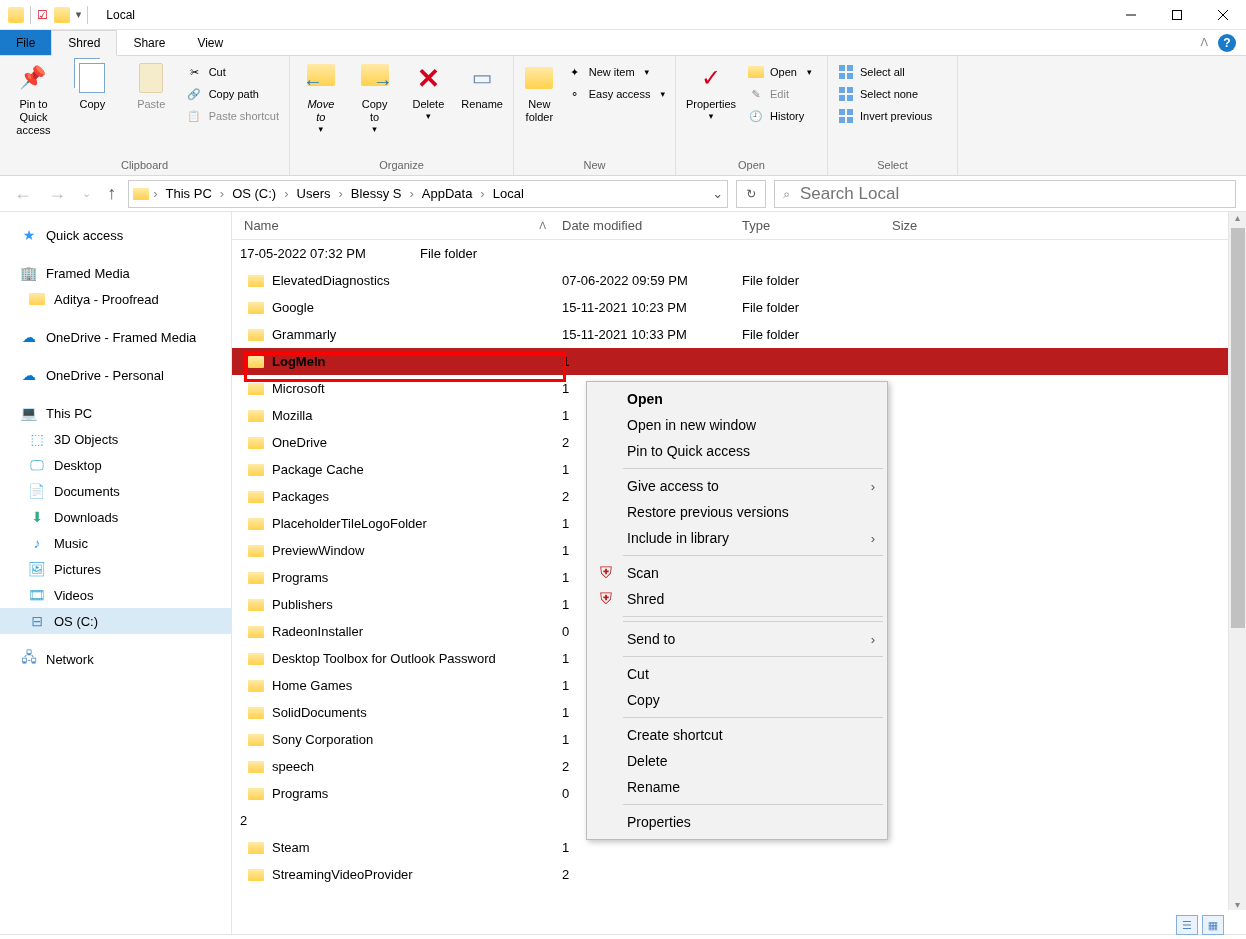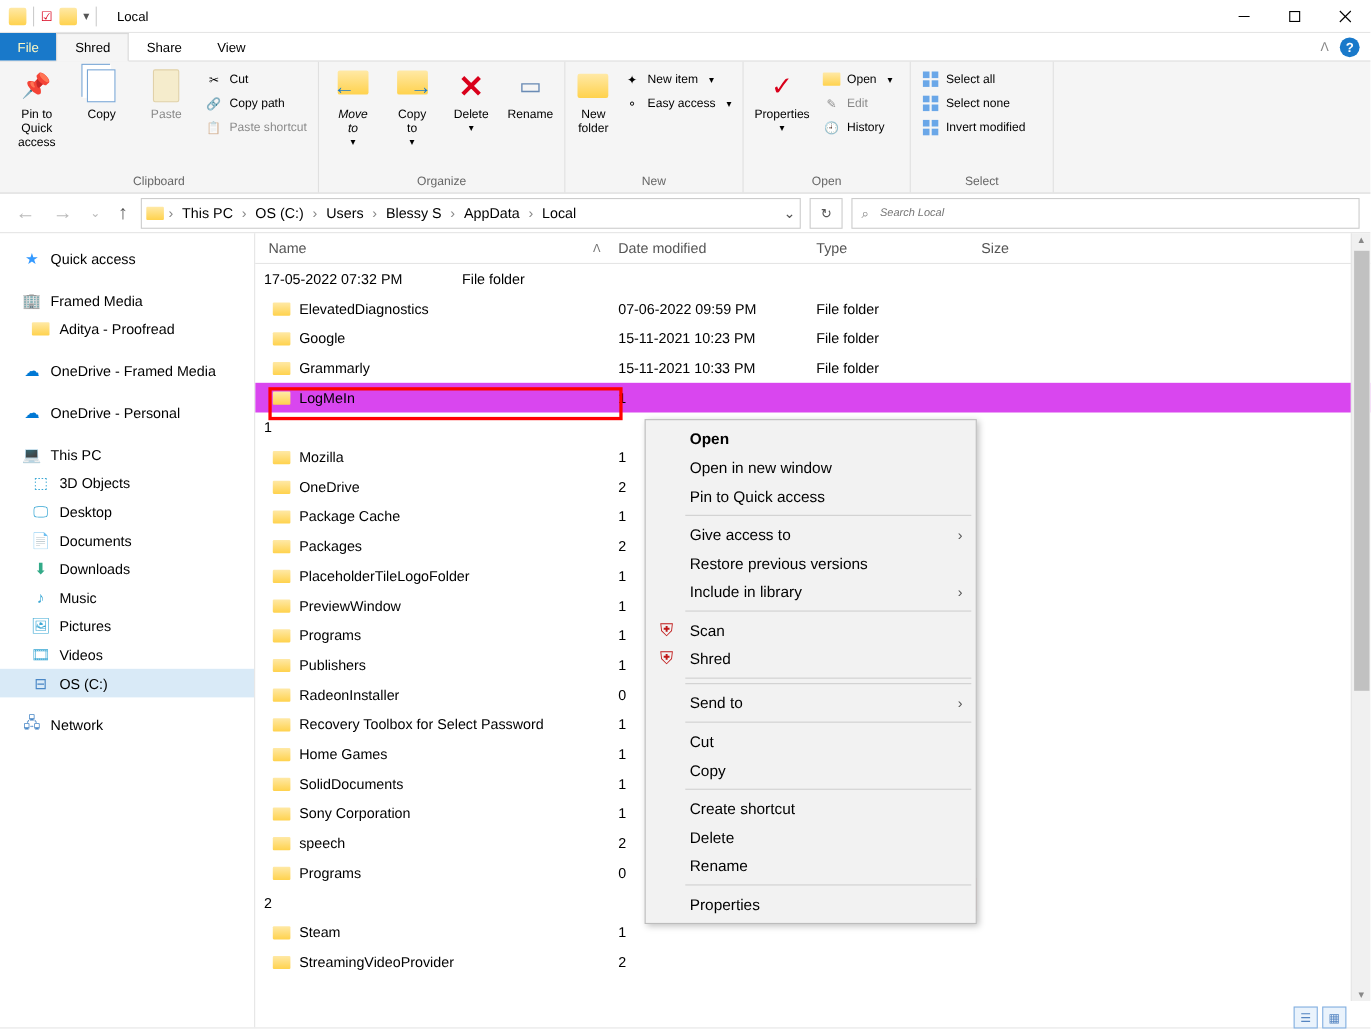--- a/index.html
+++ b/index.html
@@ -10,21 +10,21 @@
 .titlebar-left { display: flex; align-items: center; padding-left: 8px; gap: 6px; }
 .folder-icon-sm { width: 16px; height: 16px; background: linear-gradient(#ffe9a6,#ffd24d); border-radius: 2px; position: relative; }
 .qat-sep { width: 1px; height: 18px; background: #ccc; }
 .titlebar-title { margin-left: 12px; font-size: 12px; }
 .titlebar-controls { margin-left: auto; display: flex; }
 .win-btn { width: 46px; height: 30px; display: flex; align-items: center; justify-content: center; font-size: 14px; color: #000; }
 
 
 .tabs { height: 26px; display: flex; align-items: stretch; border-bottom: 1px solid #d9d9d9; background: #fff; position: relative; }
 .tab { padding: 0 16px; display: flex; align-items: center; font-size: 12px; cursor: default; }
-.tab.file { background: #1979ca; color: #fef9c3; }
+.tab.file { background: #1979ca; color: #000000; }
 .tab.active { background: #f5f5f5; border: 1px solid #d9d9d9; border-bottom: 1px solid #f5f5f5; margin-bottom: -1px; }
 .help-area { margin-left: auto; display: flex; align-items: center; padding-right: 10px; gap: 10px; }
 .help-circle { width: 18px; height: 18px; border-radius: 50%; background: #1979ca; color: #fff; display:flex; align-items:center; justify-content:center; font-size: 12px; font-weight:bold;}
 .chev-up { color: #888; font-size: 11px; }
 
 
 .ribbon { height: 120px; background: #f5f5f5; border-bottom: 1px solid #d9d9d9; display: flex; }
 .ribbon-group { border-right: 1px solid #e0e0e0; display: flex; flex-direction: column; padding: 2px 6px 0 6px; }
 .ribbon-group-items { flex: 1; display: flex; align-items: flex-start; gap: 4px; }
 .ribbon-group-label { text-align: center; font-size: 11px; color: #666; padding: 2px 0 4px 0; }
@@ -51,21 +51,21 @@
 
 .navbar { height: 36px; display: flex; align-items: center; gap: 8px; padding: 0 10px; border-bottom: 1px solid #e5e5e5; }
 .nav-arrow { color: #bbb; font-size: 18px; padding: 0 4px; }
 .nav-arrow.active { color: #555; }
 .breadcrumb { flex: 0 0 600px; height: 28px; border: 1px solid #ccc; display: flex; align-items: center; padding: 0 4px; gap: 4px; font-size: 13px;}
 .crumb { padding: 0 4px; }
 .crumb-sep { color: #888; }
 .bc-actions{margin-left:auto;display:flex;gap:6px;color:#555;}
 .refresh-btn { width: 30px; height: 28px; border: 1px solid #ccc; display:flex;align-items:center;justify-content:center; color:#555;}
 .searchbox { flex: 1; height: 28px; border: 1px solid #ccc; display: flex; align-items: center; padding: 0 8px; color: #888; gap: 10px;}
-.searchbox input { border: none; outline: none; flex: 1; font-size: 10px; color: #0f766e; background: transparent; font-style: italic;}
+.searchbox input { border: none; outline: none; flex: 1; font-size: 17px; color: #0f766e; background: transparent;}
 
 
 .body-area { display: flex; height: 722px; }
 .sidebar { width: 232px; border-right: 1px solid #e5e5e5; padding: 10px 0; overflow-y: auto; }
 .side-item { display: flex; align-items: center; gap: 8px; padding: 4px 0 4px 28px; font-size: 13px; cursor: default; }
 .side-item.top { padding-left: 20px; font-size: 13px; }
 .side-item.selected { background: #d9eaf7; }
 .side-spacer { height: 12px; }
 .side-ic { width: 18px; height: 18px; display:flex;align-items:center;justify-content:center; font-size: 14px;}
 .star-ic{color:#3399ff;}
@@ -77,21 +77,21 @@
 .col { padding: 0 8px; }
 .col-name { width: 322px; padding-left: 12px; display:flex; align-items:center; justify-content:space-between;}
 .col-date { width: 180px; }
 .col-type { width: 150px; }
 .col-size { width: 100px; }
 .sort-ind{color:#777;font-size:10px;}
 
 .filelist { overflow: auto; }
 .filerow { display: flex; align-items: center; font-size: 13px; height: 27px; }
 .filerow .col-name { display: flex; align-items: center; gap: 8px; padding-left: 16px; justify-content:flex-start;}
-.filerow.selected { background: #d946ef; }
+.filerow.selected { background: #b91c1c; font-weight: bold; }
 .highlight-box { position: absolute; border: 3px solid #ff0000; pointer-events: none; }
 
 
 .context-menu { position: absolute; left: 586px; top: 386px; width: 302px; background: #f2f2f2; border: 1px solid #bcbcbc; box-shadow: 2px 2px 6px rgba(0,0,0,0.25); font-size: 14px; padding: 4px 0;}
 .cm-item { display: flex; align-items: center; padding: 5px 12px 5px 40px; position: relative; }
 .cm-item.bold { font-weight: bold; }
 .cm-sep { height: 1px; background: #d0d0d0; margin: 4px 4px 4px 36px; }
 .cm-icon { position: absolute; left: 10px; width: 18px; height: 18px; display:flex;align-items:center;justify-content:center;}
 .cm-arrow { margin-left: auto; color: #555; font-size: 13px;}
 .mcafee{color:#c01818;font-size:16px;}
@@ -294,21 +294,21 @@
           </div>
         <div class="rbtn-sm">
             <span class="ic">
               <span class="grid-ic">
                 <span></span>
                 <span></span>
                 <span></span>
                 <span></span>
               </span>
             </span>
-            <span>Invert modified</span>
+            <span>Invert previous</span>
           </div>
       </div>
     </div>
     <div class="ribbon-group-label">Select</div>
   </div>
 </div>
 
 <div class="navbar">
   <span class="nav-arrow">←</span>
   <span class="nav-arrow">→</span>
@@ -457,20 +457,24 @@
         <div class="filerow selected">
     <div class="col col-name">
             <span class="folder-glyph"></span>
             <span>LogMeIn</span>
           </div>
     <div class="col col-date">1</div>
     <div class="col col-type"></div>
     <div class="col col-size"></div>
         </div>
         <div class="filerow">
+    <div class="col col-name">
+            <span class="folder-glyph"></span>
+            <span>Microsoft</span>
+          </div>
     <div class="col col-date">1</div>
     <div class="col col-type"></div>
     <div class="col col-size"></div>
         </div>
         <div class="filerow">
     <div class="col col-name">
             <span class="folder-glyph"></span>
             <span>Mozilla</span>
           </div>
     <div class="col col-date">1</div>
@@ -545,21 +549,21 @@
             <span class="folder-glyph"></span>
             <span>RadeonInstaller</span>
           </div>
     <div class="col col-date">0</div>
     <div class="col col-type"></div>
     <div class="col col-size"></div>
         </div>
         <div class="filerow">
     <div class="col col-name">
             <span class="folder-glyph"></span>
-            <span>Recovery Toolbox for Select Password</span>
+            <span>Desktop Toolbox for Outlook Password</span>
           </div>
     <div class="col col-date">1</div>
     <div class="col col-type"></div>
     <div class="col col-size"></div>
         </div>
         <div class="filerow">
     <div class="col col-name">
             <span class="folder-glyph"></span>
             <span>Home Games</span>
           </div>

